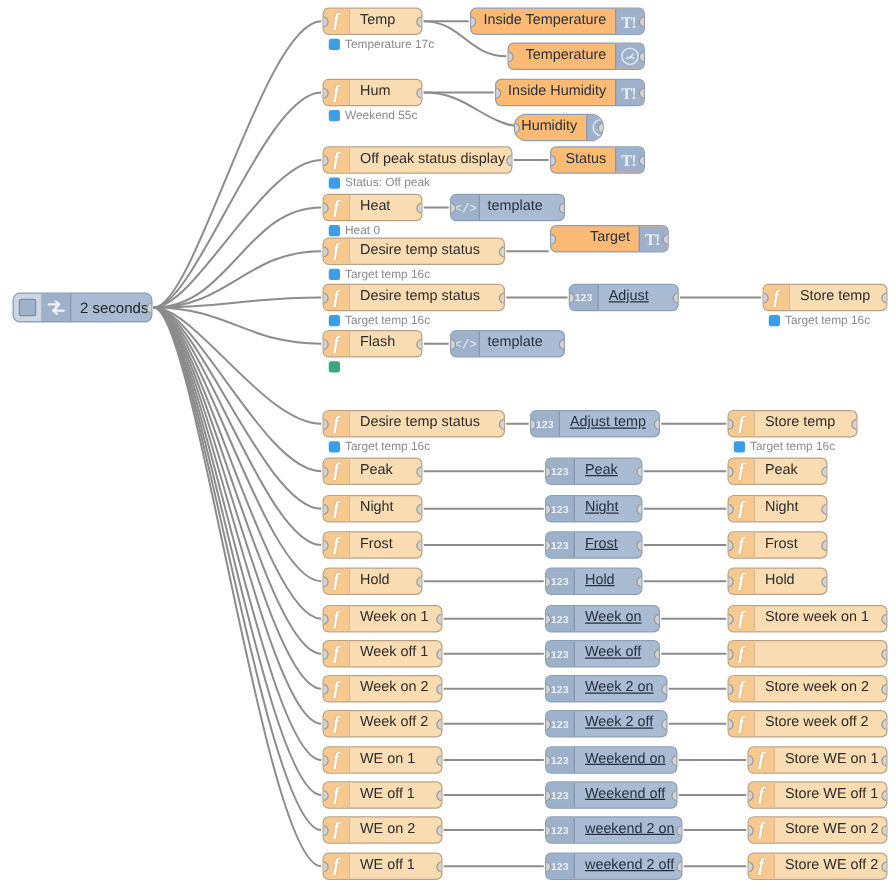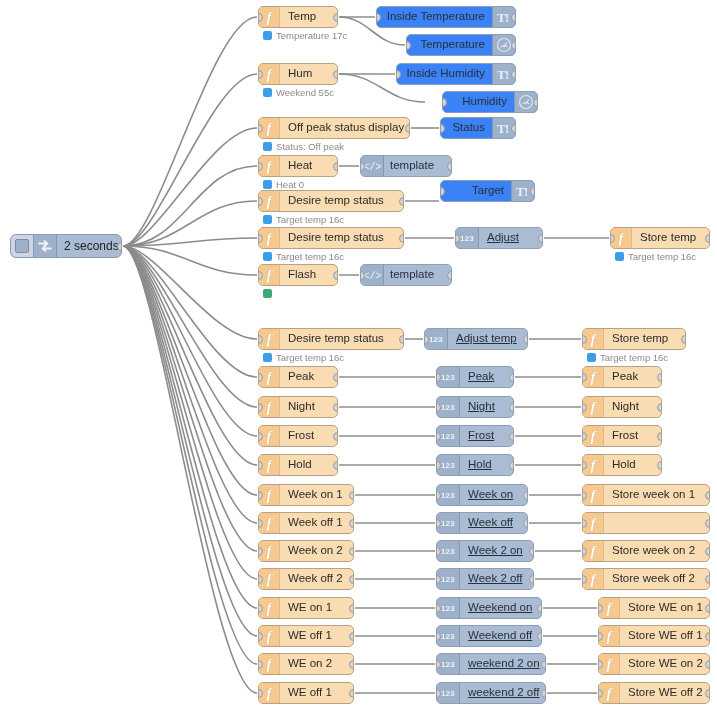--- a/index.html
+++ b/index.html
@@ -68,21 +68,21 @@
     font-weight: bold;
     font-size: 15px;
     color: #ffffff;
     line-height: 1;
     text-shadow: 0 0 1px rgba(120,90,50,.5);
   }
   .node.fn .body { justify-content: flex-start; padding-left: 8px; color: #2b2b2b;}
 
   
   .node.ui {
-    background: #3b82f6;
+    background: #fdba74;
     border-color: #8d9fb5;
     color: #27303c;
     text-align: center;
   }
   .node.ui .body { justify-content: flex-end; padding-right: 7px; }
   .node.ui .iconbox-r {
     width: 22px; flex: 0 0 22px;
     background: #9db1ca;
     border-left: 1px solid #8798ae;
     display: flex; align-items: center; justify-content: center;
@@ -320,21 +320,21 @@
         <div class="port in"></div>
         <div class="body">Inside Humidity</div>
         <div class="iconbox-r">
           <svg width="16" height="15" viewBox="0 0 16 15">
             <text x="1" y="12" font-family="Liberation Serif, serif" font-size="13" font-weight="bold" fill="#e9eef5">T</text>
             <text x="9" y="12" font-family="Liberation Serif, serif" font-size="13" font-weight="bold" fill="#e9eef5">!</text>
           </svg>
         </div>
         <div class="port out"></div>
       </div>
-      <div class="node ui" style="left: 442px; top: 91px; width: 96px;">
+      <div class="node ui" style="left: 411px; top: 91px; width: 72px; border-radius: 10px;">
         <div class="port in"></div>
         <div class="body">Humidity</div>
         <div class="iconbox-r">
           <svg width="16" height="16" viewBox="0 0 16 16">
             <circle cx="8" cy="8" r="6.5" fill="none" stroke="#dfe7f0" stroke-width="1.2"></circle>
             <path d="M4.6 10.2 A4.4 4.4 0 0 1 11.4 10.2" fill="none" stroke="#dfe7f0" stroke-width="1.1"></path>
             <line x1="8" y1="9.6" x2="10.4" y2="6.2" stroke="#dfe7f0" stroke-width="1.2" stroke-linecap="round"></line>
           </svg>
         </div>
         <div class="port out"></div>

